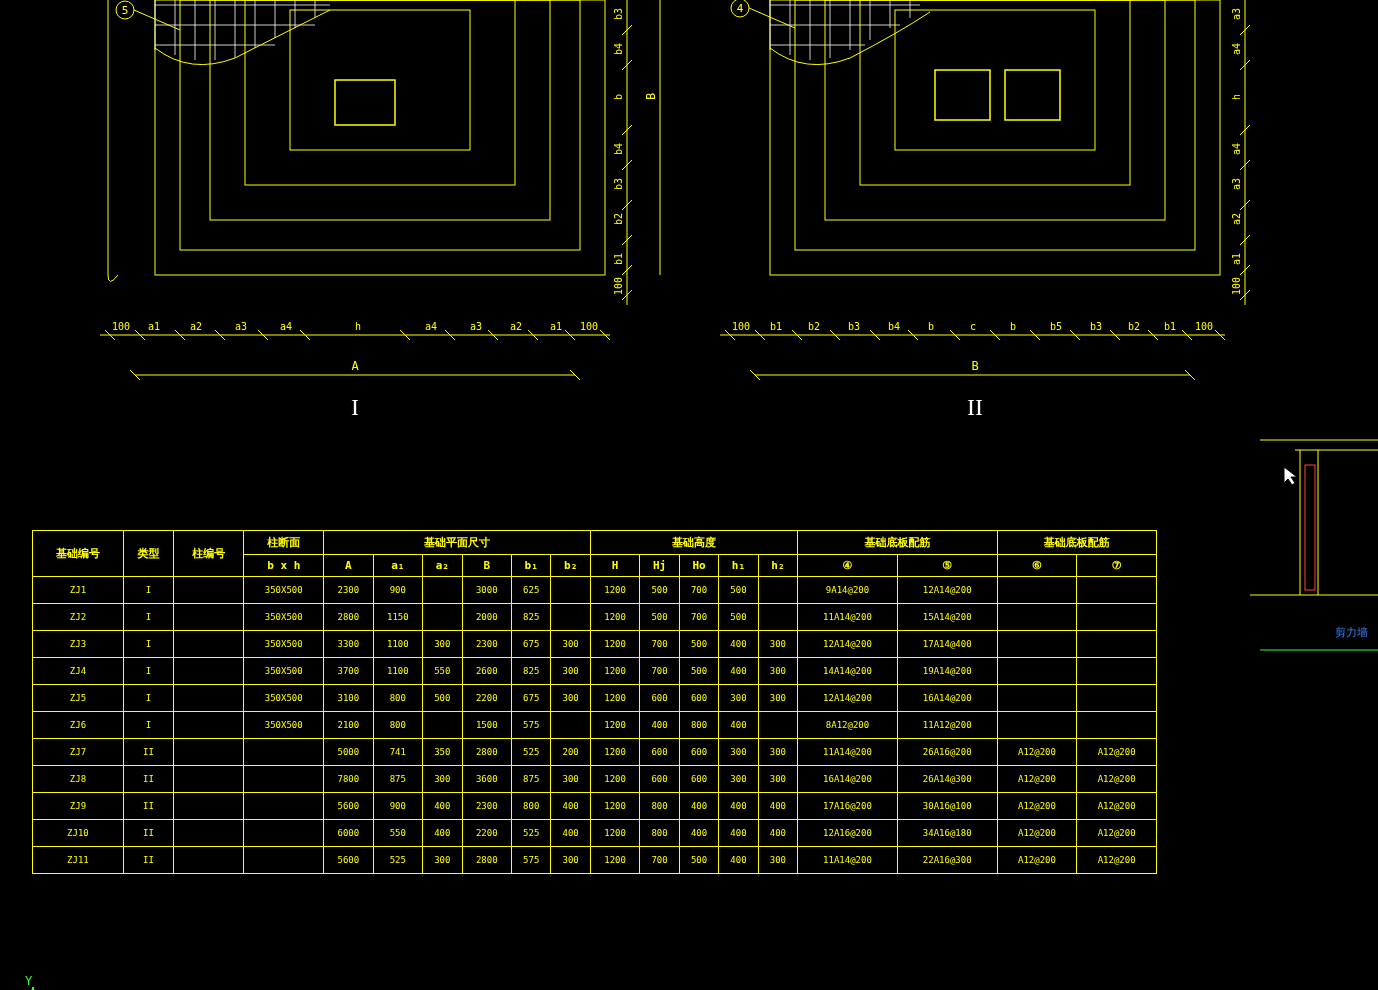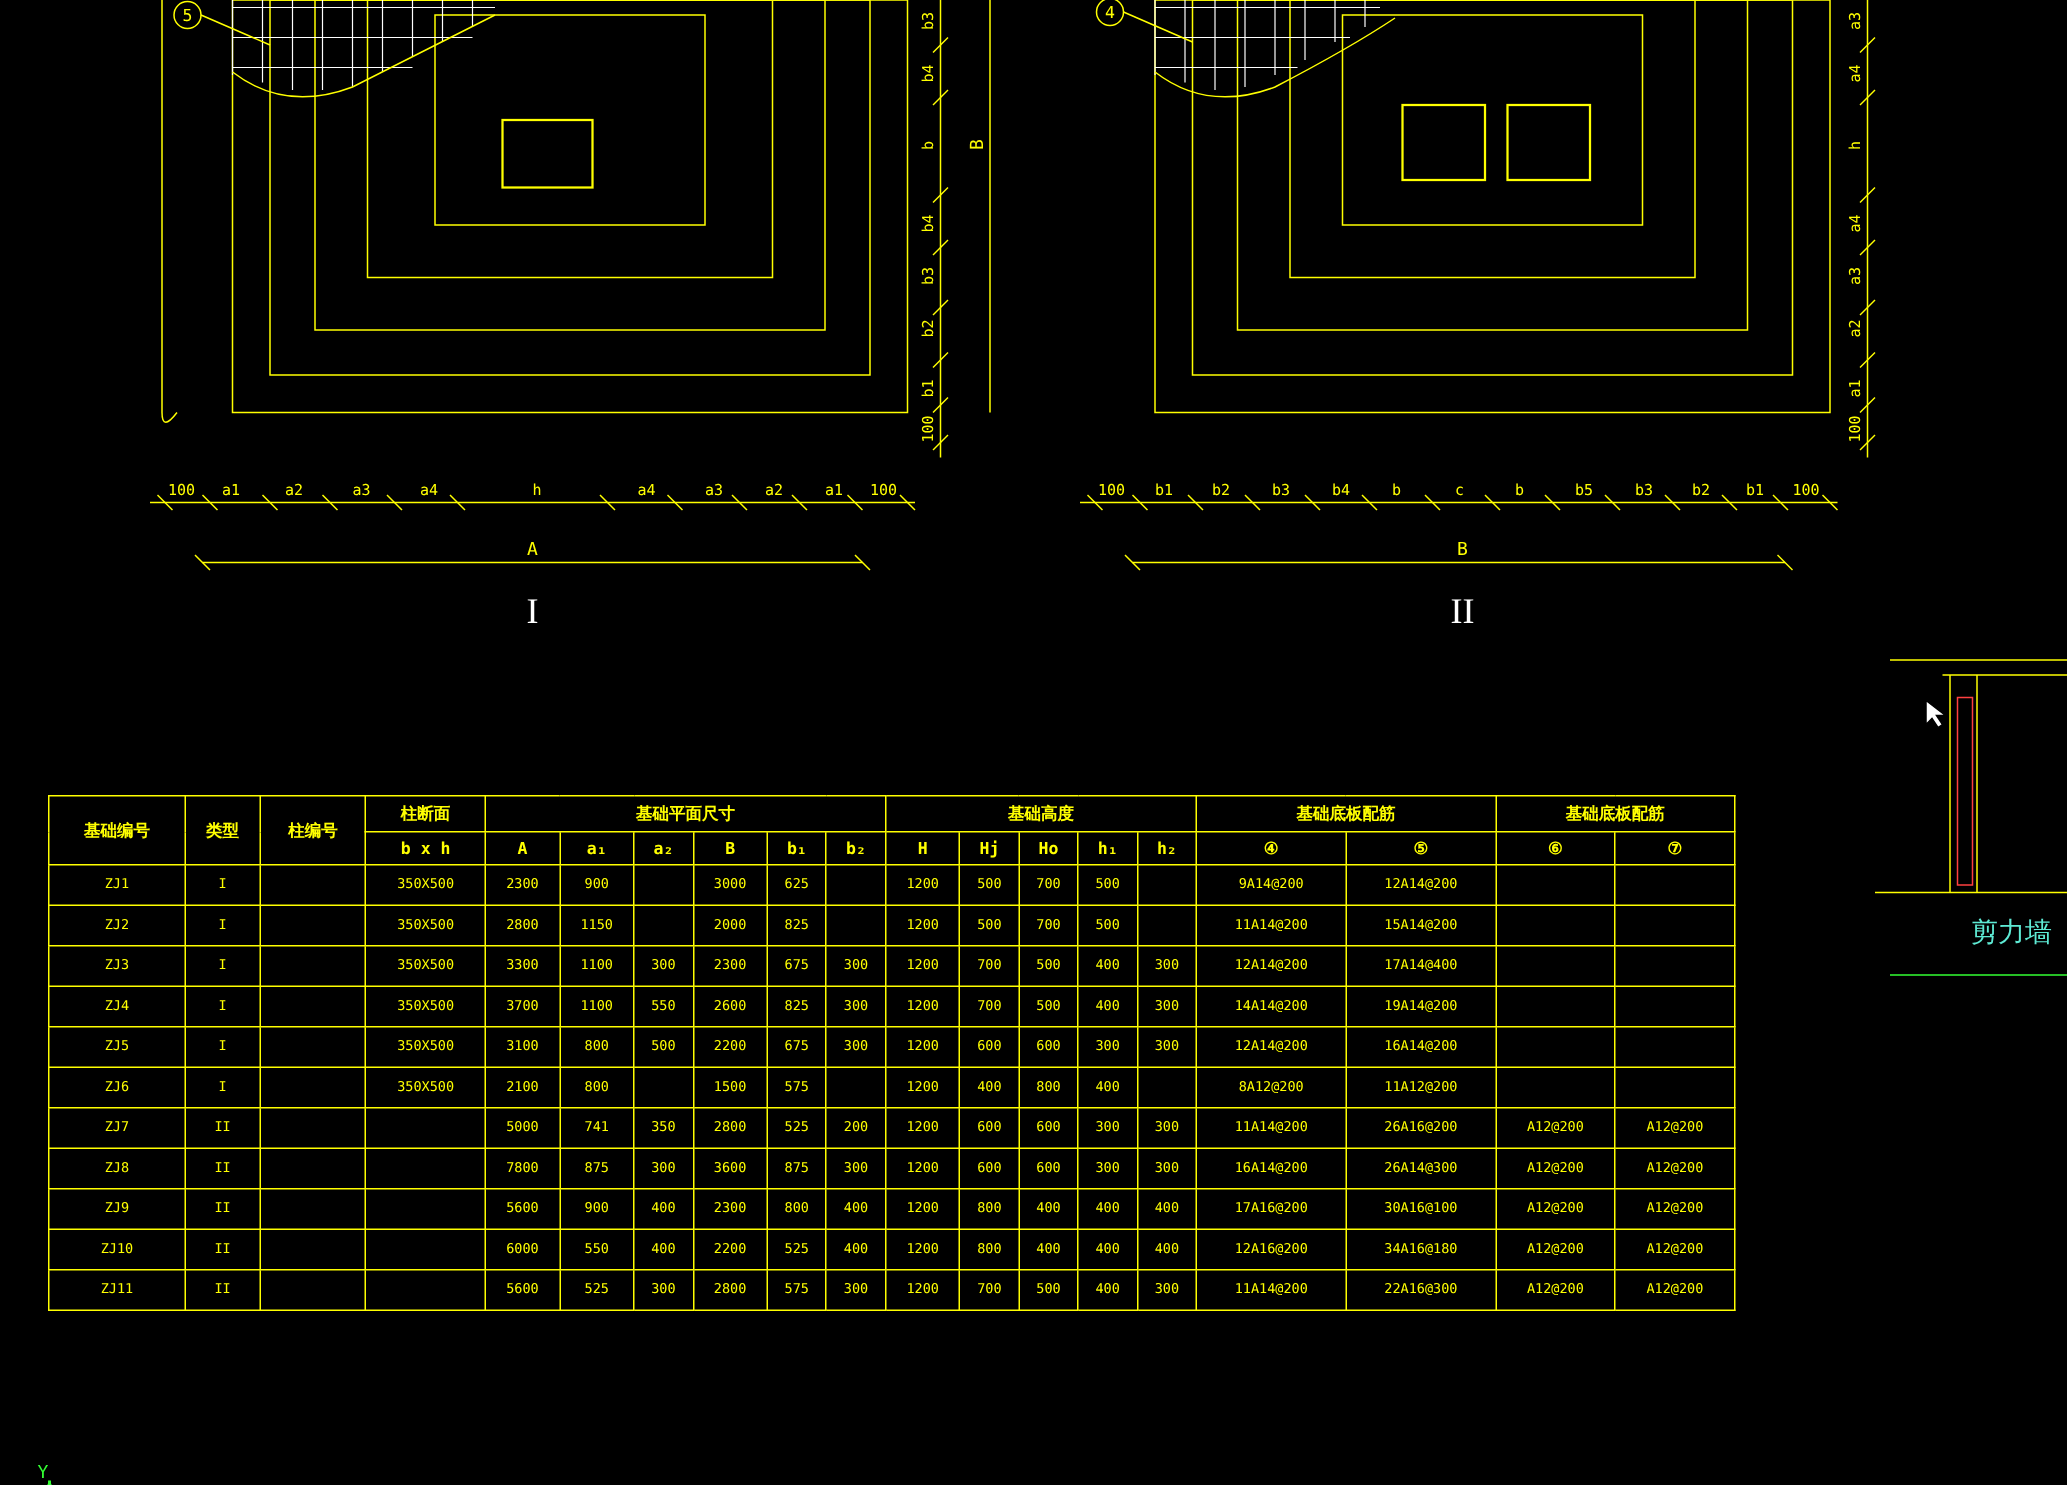--- a/index.html
+++ b/index.html
@@ -7,21 +7,21 @@
 .canvas { position:absolute; inset:0; }
 svg { position:absolute; top:0; left:0; }
 .table-wrap { position:absolute; left:32px; top:530px; width:1125px; }
 table { border-collapse:collapse; width:100%; }
 th,td { border:1px solid #ffff00; color:#ffff00; font-size:10px; text-align:center; padding:4px 2px; font-weight:normal; white-space:nowrap; }
 th { font-size:11px;font-weight:bold; }
 .r1 th { height:22px; }
 .r2 th { height:22px; }
 tbody td { height:27px; font-size:9px; }
 .ucs { position:absolute; left:15px; bottom:15px; }
-.sidelabel { position:absolute; right:10px; top:609px; color:#5eead4; font-size:18px; }
+.sidelabel { position:absolute; right:10px; top:625px; color:#3b82f6; font-size:11px; }
 .cursor { position:absolute; right:96px; top:465px; }
 .dimtext { fill:#ffff00; font-size:12px; font-family:monospace; }
 .dimtextsm { fill:#ffff00; font-size:10px; font-family:monospace; }
 .label { fill:#fff; font-size:24px; font-family:serif; }
 .circnum { fill:#ffff00; font-size:11px; }
 </style>
 </head>
 <body>
 
 <div class="canvas">

